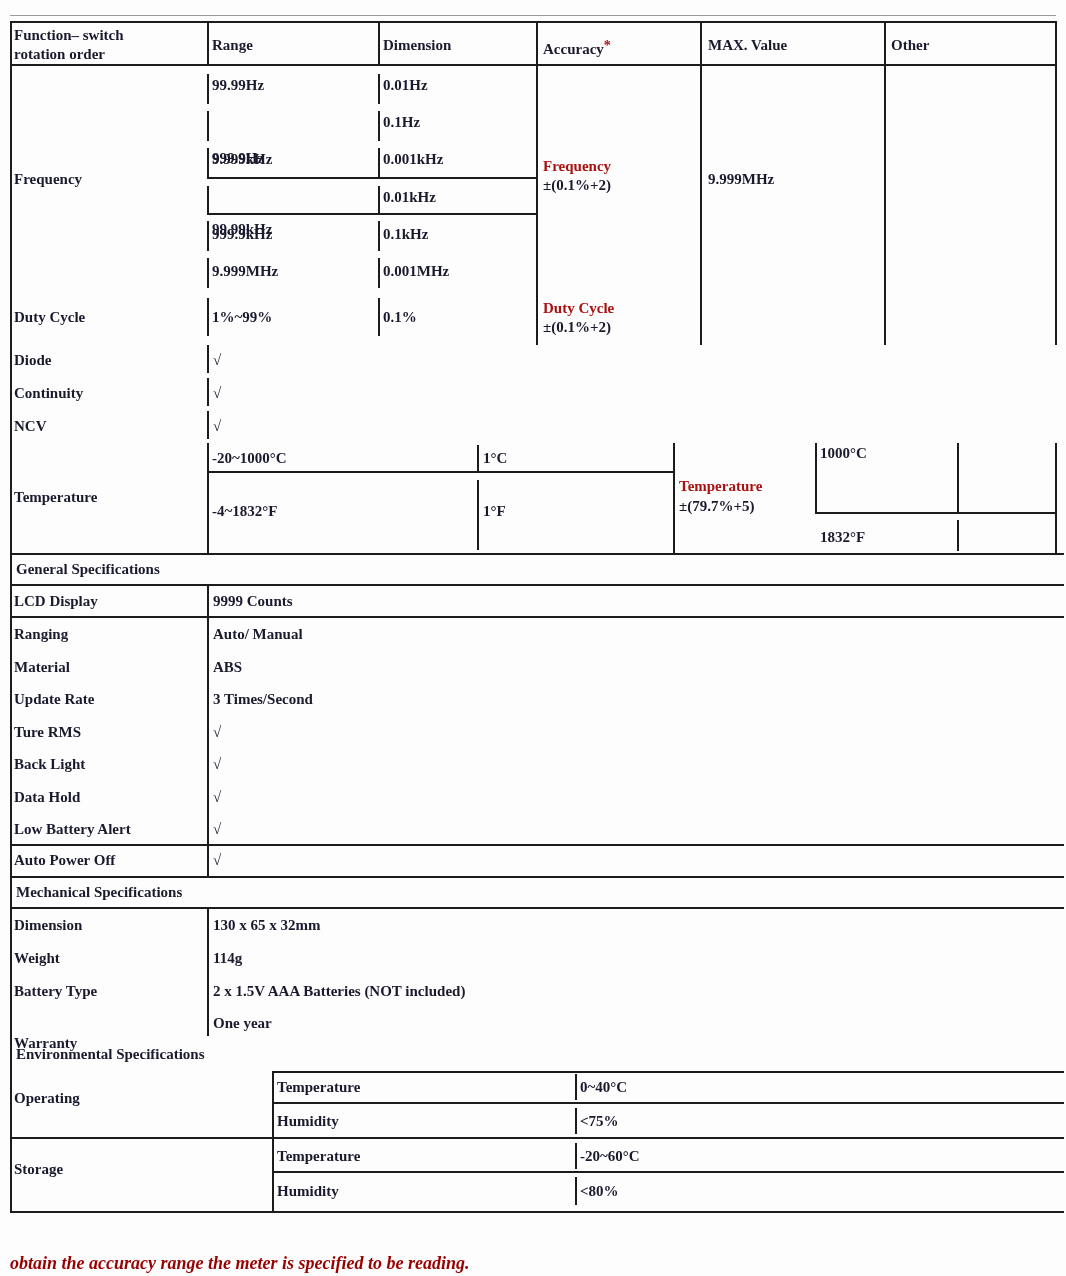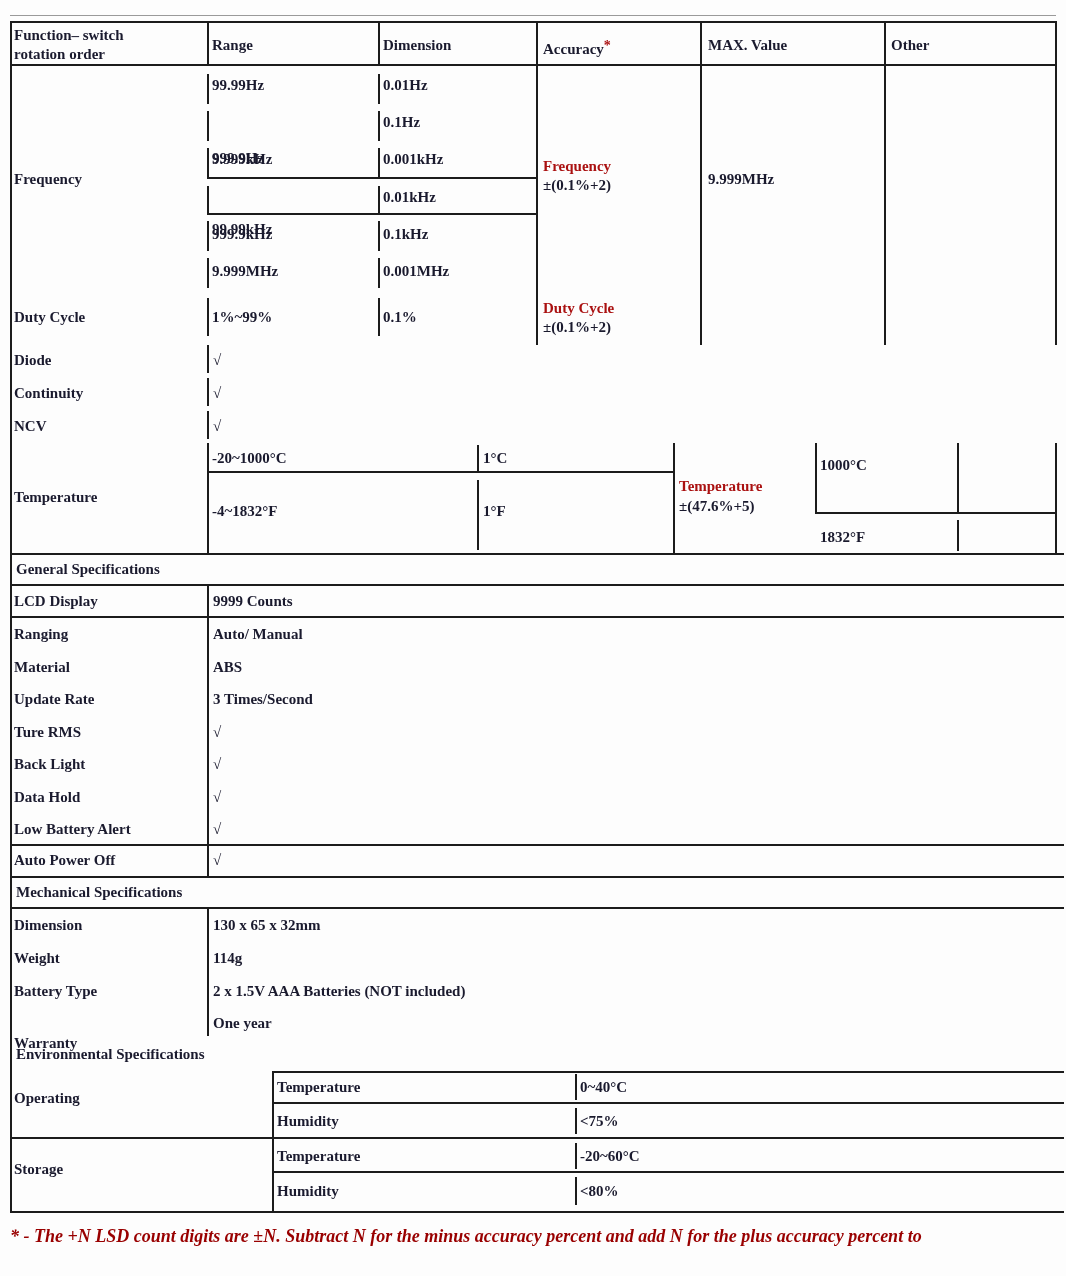--- a/index.html
+++ b/index.html
@@ -125,22 +125,22 @@
   <div class="t" style="left:213px;top:384px;">√</div>
   <div class="t" style="left:14px;top:417px;">NCV</div>
   <div class="t" style="left:213px;top:417px;">√</div>
 
   <div class="t" style="left:14px;top:488px;">Temperature</div>
   <div class="t" style="left:212px;top:449px;">-20~1000°C</div>
   <div class="t" style="left:483px;top:449px;">1°C</div>
   <div class="t" style="left:212px;top:502px;">-4~1832°F</div>
   <div class="t" style="left:483px;top:502px;">1°F</div>
   <div class="t red" style="left:679px;top:477px;">Temperature</div>
-  <div class="t" style="left:679px;top:497px;">±(47.6%+5)</div>
-  <div class="t" style="left:820px;top:456px;text-align:right;">1000°C</div>
+  <div class="t" style="left:679px;top:497px;">±(79.7%+5)</div>
+  <div class="t" style="left:820px;top:444px;text-align:right;">1000°C</div>
   <div class="t" style="left:820px;top:528px;">1832°F</div>
 
   <div class="t" style="left:16px;top:560px;">General Specifications</div>
   <div class="t" style="left:14px;top:592px;">LCD Display</div>
   <div class="t" style="left:213px;top:592px;">9999 Counts</div>
   <div class="t" style="left:14px;top:625px;">Ranging</div>
   <div class="t" style="left:213px;top:625px;">Auto/ Manual</div>
   <div class="t" style="left:14px;top:658px;">Material</div>
   <div class="t" style="left:213px;top:658px;">ABS</div>
   <div class="t" style="left:14px;top:690px;">Update Rate</div>
@@ -171,15 +171,15 @@
   <div class="t" style="left:277px;top:1078px;">Temperature</div>
   <div class="t" style="left:580px;top:1078px;">0~40°C</div>
   <div class="t" style="left:277px;top:1112px;">Humidity</div>
   <div class="t" style="left:580px;top:1112px;">&lt;75%</div>
   <div class="t" style="left:14px;top:1160px;">Storage</div>
   <div class="t" style="left:277px;top:1147px;">Temperature</div>
   <div class="t" style="left:580px;top:1147px;">-20~60°C</div>
   <div class="t" style="left:277px;top:1182px;">Humidity</div>
   <div class="t" style="left:580px;top:1182px;">&lt;80%</div>
 
-  <div class="foot" style="left:10px;top:1224px;">* - The +N LSD count digits are ±N.  Subtract N for the minus accuracy percent and add N for the plus accuracy percent to</div>
+  <div class="foot" style="left:10px;top:1251px;">obtain the accuracy range the meter is specified to be reading.</div>
 
 </div>
 
 </body></html>

